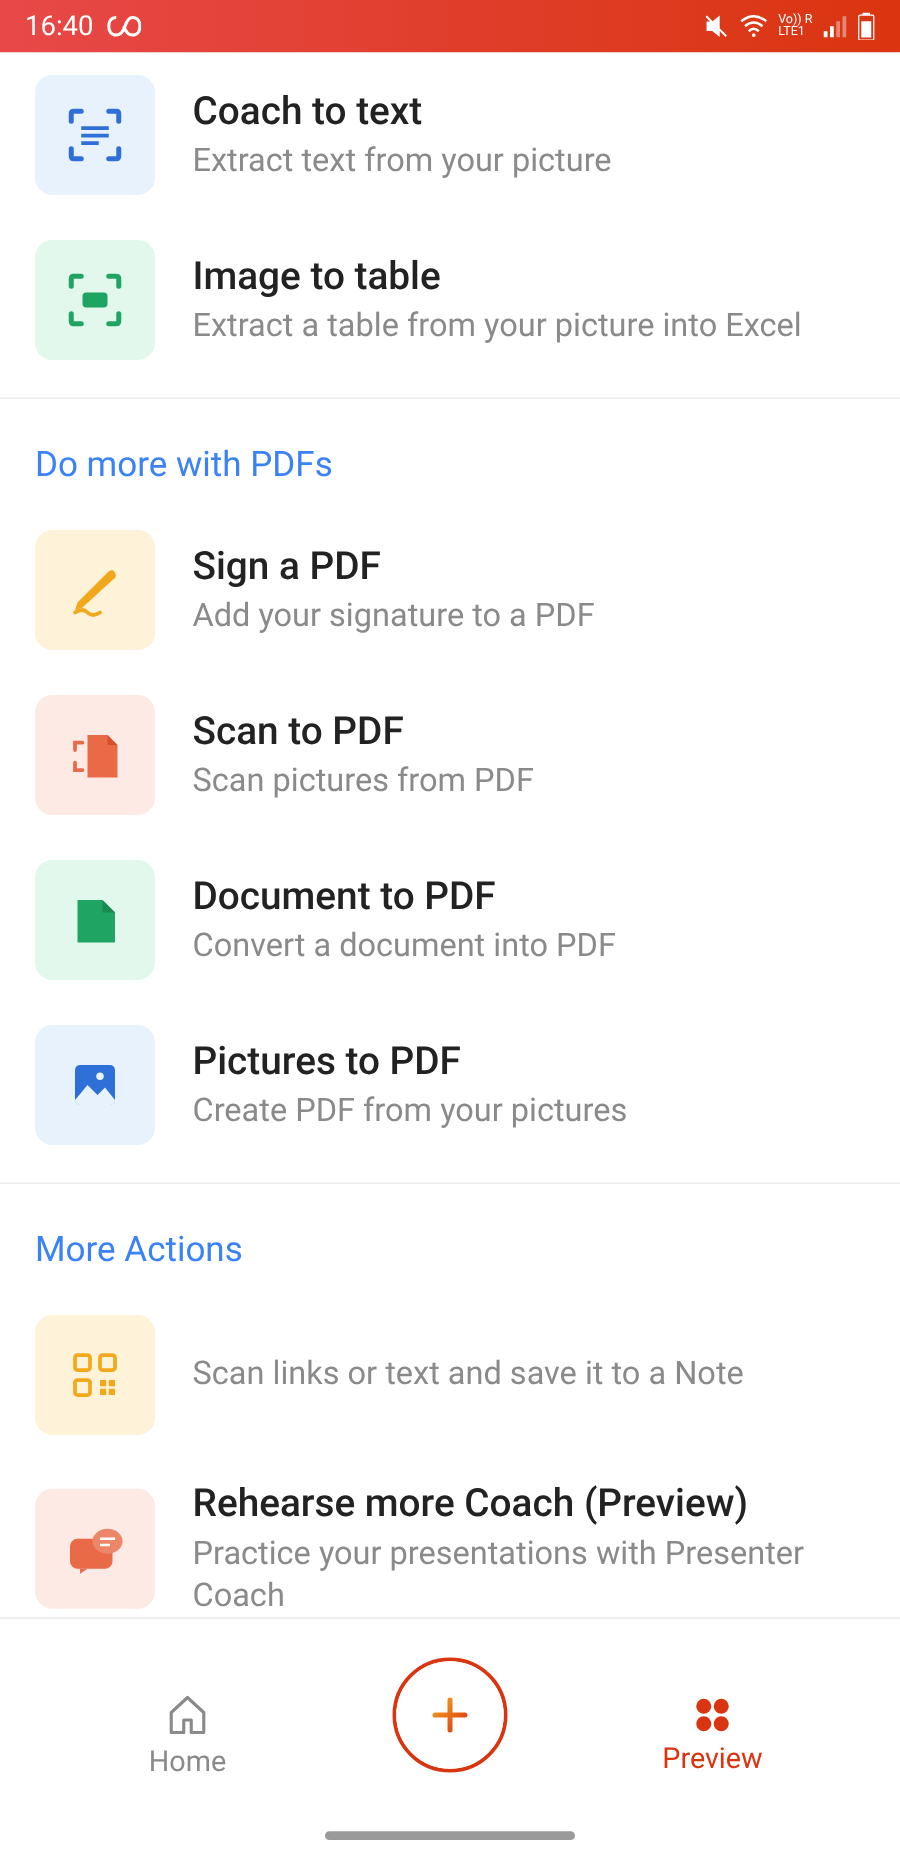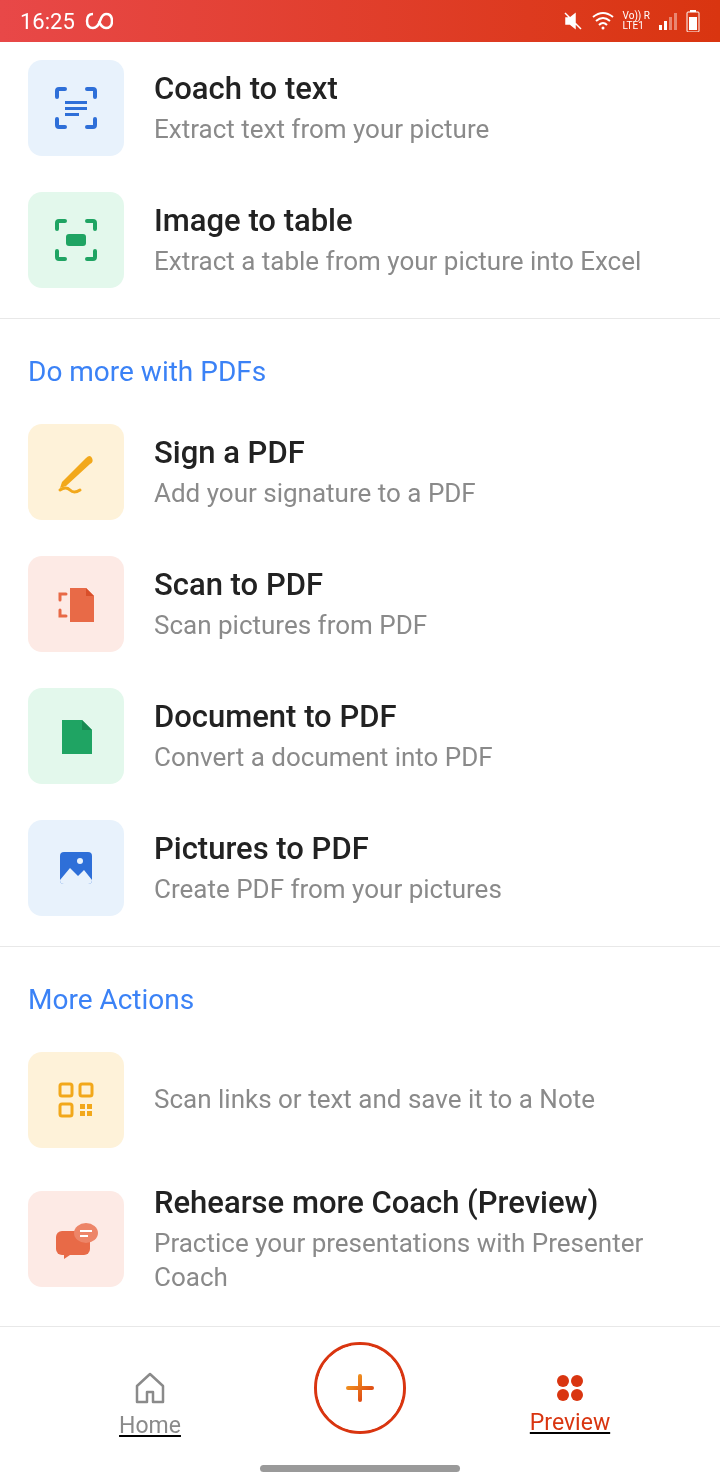--- a/index.html
+++ b/index.html
@@ -68,26 +68,25 @@
       font-size: 28px;
       font-weight: 400;
       color: #3b82f6;
       padding: 24px 28px 18px;
     }
     .bottom-nav {
       position: absolute;
       bottom: 0;
       left: 0;
       right: 0;
-      height: 154px;
+      height: 186px;
       border-top: 1px solid #e8e8e8;
       display: flex;
       align-items: center;
       background: #fff;
-      text-decoration: underline;
     }
     .nav-item {
       flex: 1;
       display: flex;
       flex-direction: column;
       align-items: center;
       gap: 6px;
       color: #8a8a8a;
     }
     .nav-item.active { color: #d93510; }
@@ -136,21 +135,21 @@
       height: 7px;
       background: #9a9a9a;
       border-radius: 4px;
     }
   </style>
 </head>
 <body>
 
 <div class="status-bar">
   <div class="status-left">
-    <span>16:25</span>
+    <span>16:40</span>
     <svg class="status-icon-svg" width="28" height="18" viewBox="0 0 28 18">
       <path d="M8 2 C4 2 2 5 2 9 C2 13 4 16 8 16 C12 16 14 12 15 9 C16 6 18 2 21 2 C25 2 27 5 27 9 C27 13 25 16 21 16 C17 16 15 12 14 9" fill="none" stroke="#fff" stroke-width="2.5"></path>
     </svg>
   </div>
   <div class="status-right">
     <svg width="20" height="20" viewBox="0 0 20 20">
         <path d="M3 7 L7 7 L12 3 L12 17 L7 13 L3 13 Z M2 2 L18 18" fill="#fff" stroke="#fff" stroke-width="1.5"></path>
       </svg>
     <svg width="24" height="20" viewBox="0 0 24 20">
         <path d="M2 6 Q12 -2 22 6 M5 10 Q12 4 19 10 M8 14 Q12 10 16 14" fill="none" stroke="#fff" stroke-width="2"></path>

